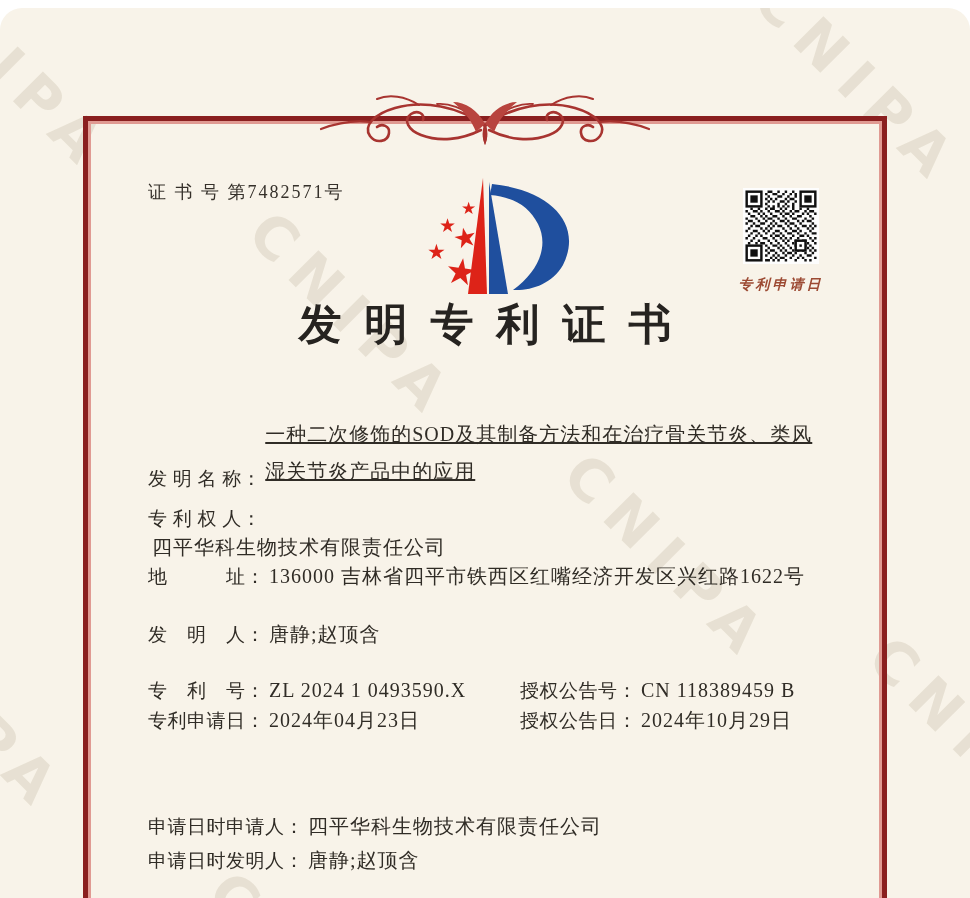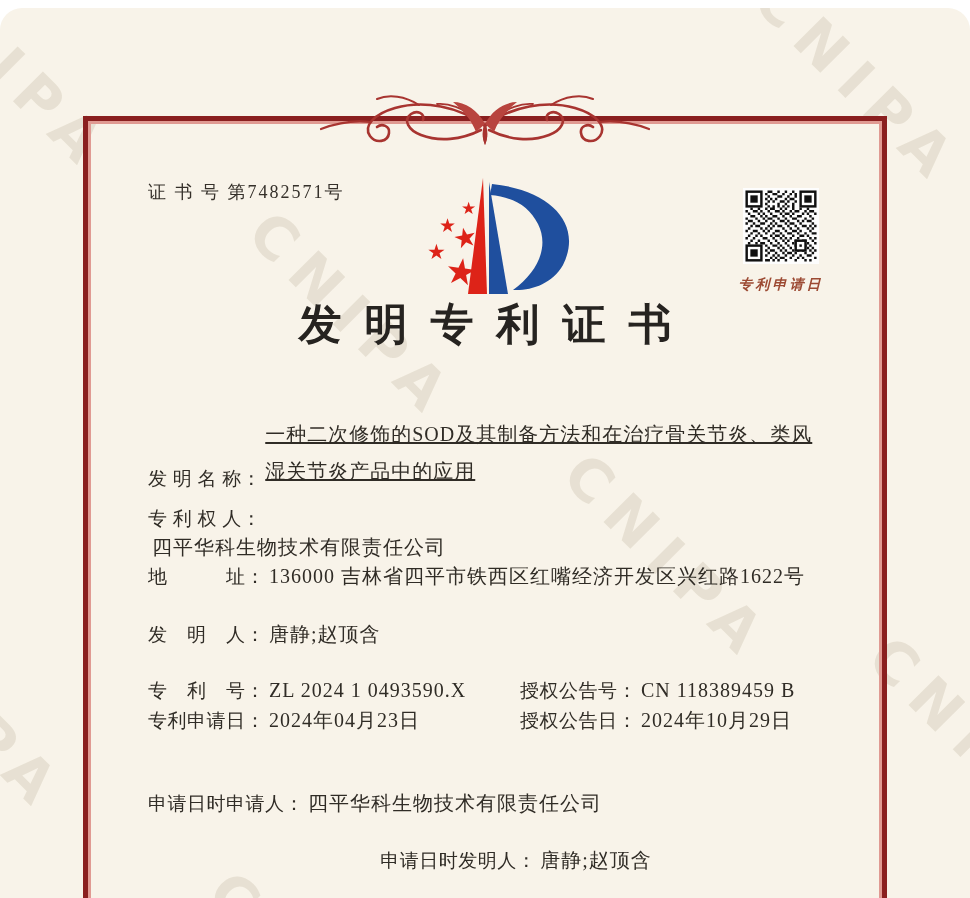--- a/index.html
+++ b/index.html
@@ -149,23 +149,23 @@
 
   <div class="row" style="top:698px;">
     <span class="lbl">专利申请日：</span>
     <span class="val">2024年04月23日</span>
     <span class="pair2">
       <span class="lbl">授权公告日：</span>
       <span class="val">2024年10月29日</span>
     </span>
   </div>
 
-  <div class="row" style="top:781px;">
+  <div class="row" style="top:804px;">
     <span class="lbl">申请日时申请人：</span>
     <span class="val">四平华科生物技术有限责任公司</span>
   </div>
 
-  <div class="row" style="top:838px;justify-content:center;">
+  <div class="row" style="top:838px;">
     <span class="lbl">申请日时发明人：</span>
     <span class="val">唐静;赵顶含</span>
   </div>
 
 </div>
 
 </body></html>

